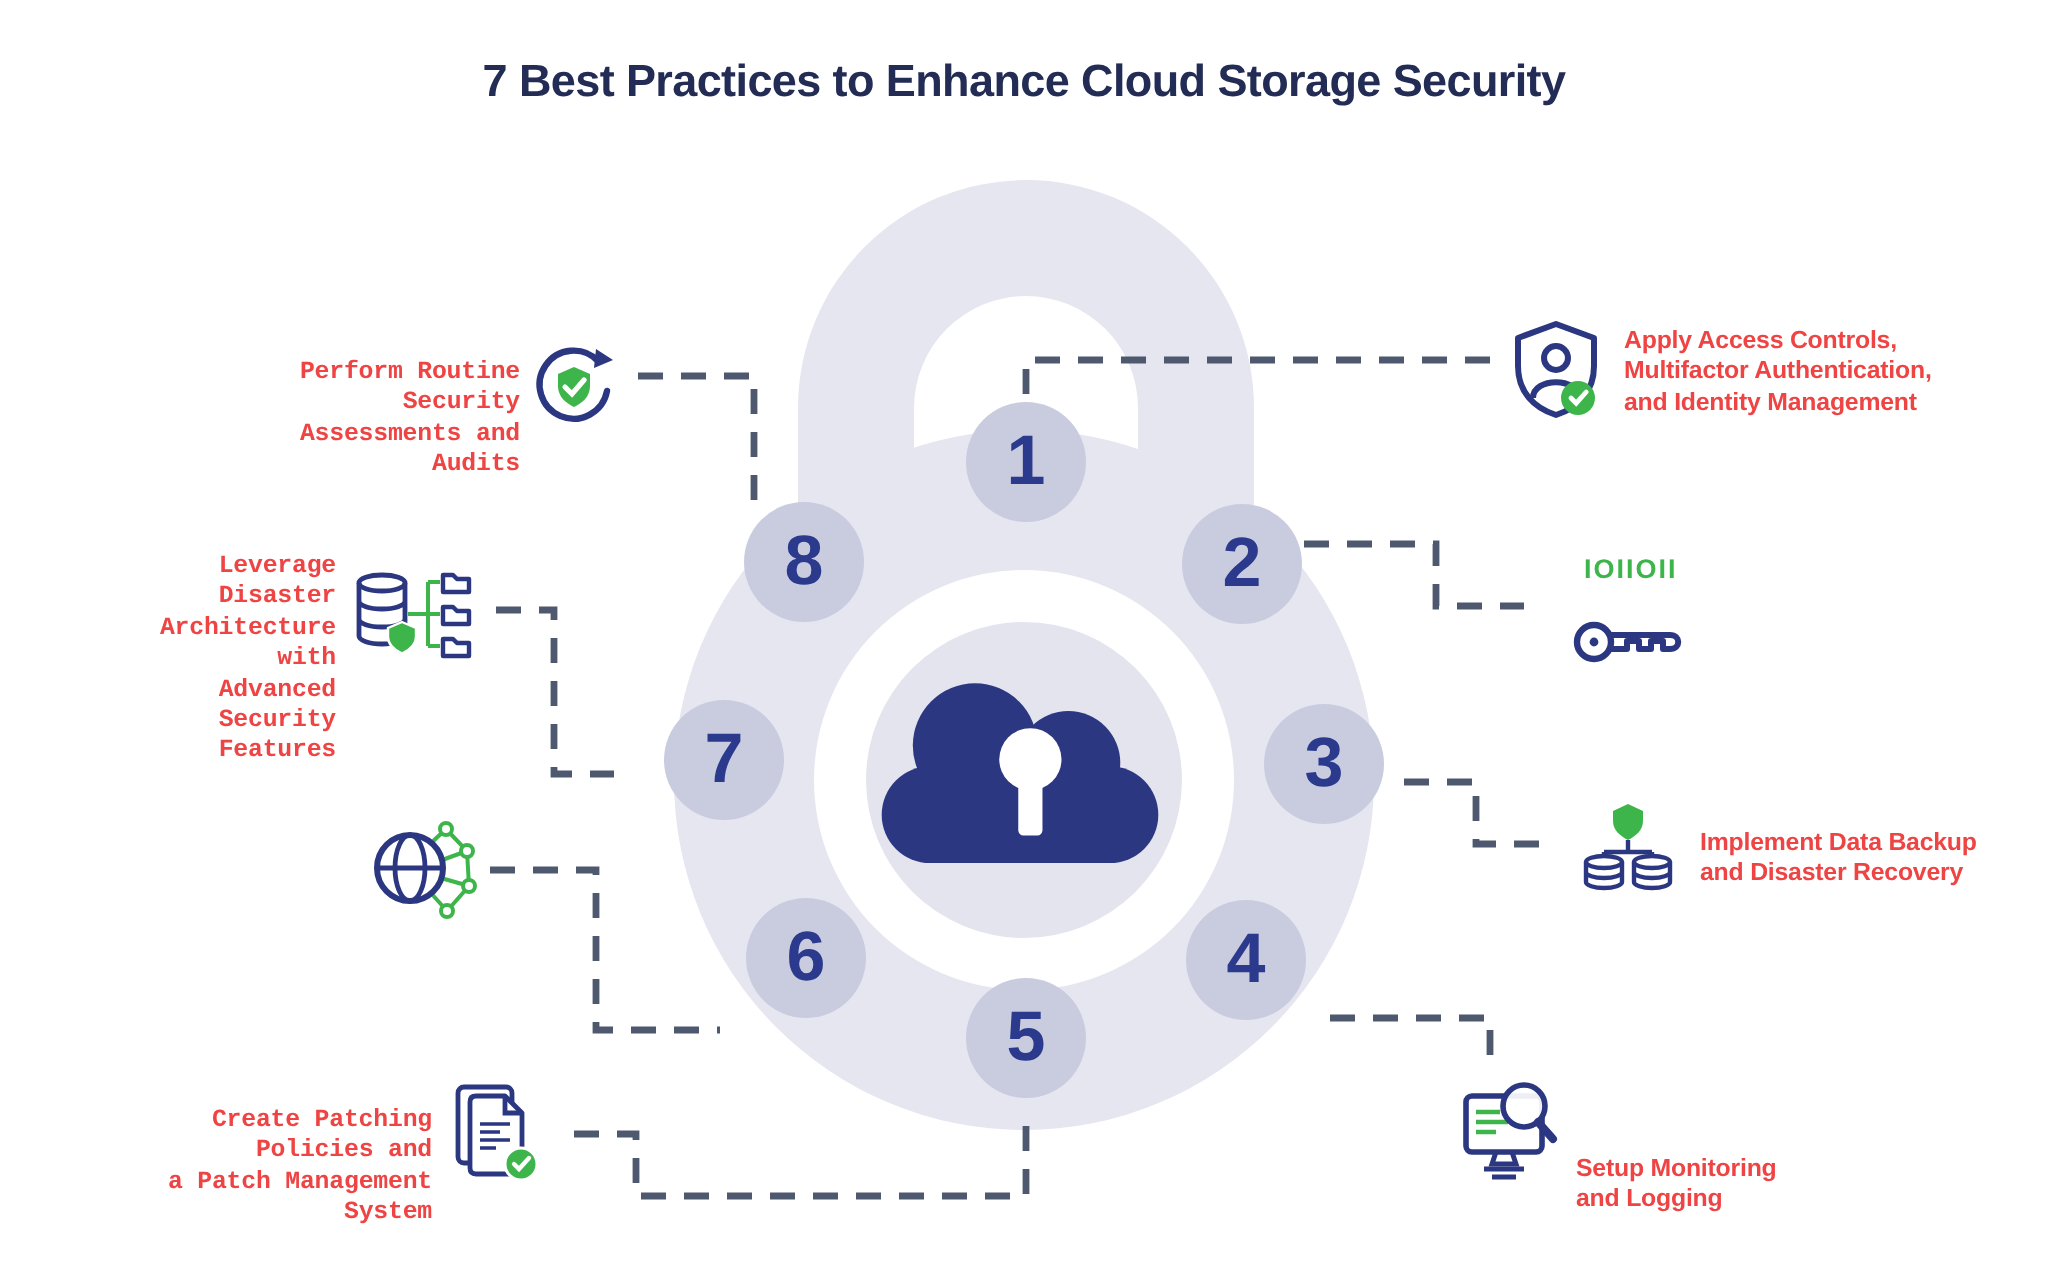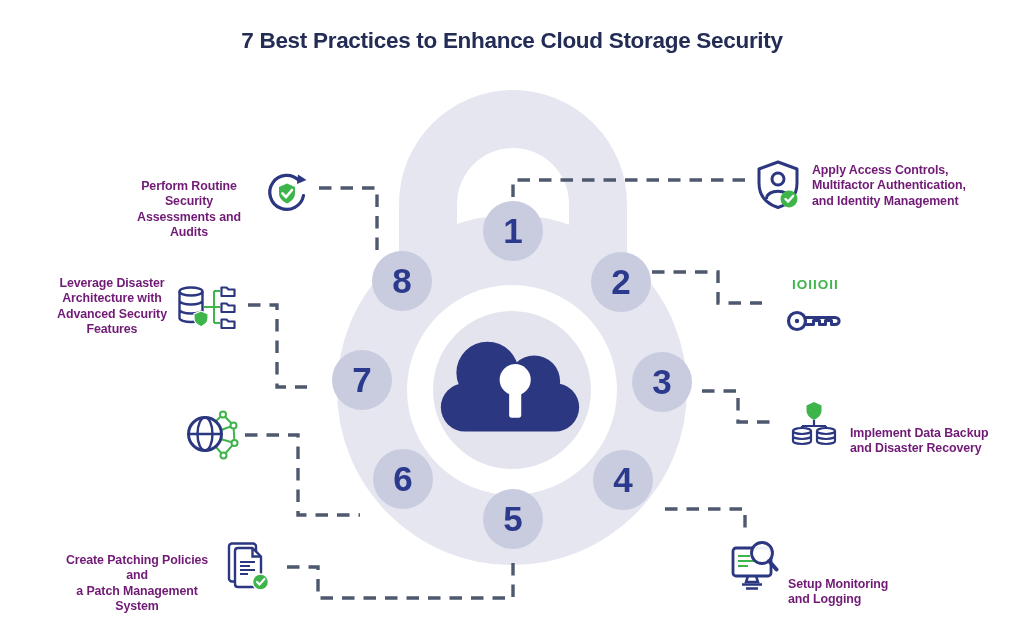--- a/index.html
+++ b/index.html
@@ -16,23 +16,23 @@
            background:#e5e6f0;border-radius:50%;}
   .lock-ring{position:absolute;left:407px;top:285px;width:210px;height:210px;
            background:#fff;border-radius:50%;}
   .lock-inner{position:absolute;left:433px;top:311px;width:158px;height:158px;
            background:#e3e4ee;border-radius:50%;}
   .cloud{position:absolute;left:432px;top:333px;}
   .connectors{position:absolute;left:0;top:0;}
   .badge{position:absolute;width:60px;height:60px;border-radius:50%;background:#c9ccdf;
          display:flex;align-items:center;justify-content:center;
          font-size:35px;font-weight:bold;color:#2b3a8c;}
-  .lbl{position:absolute;font-weight:bold;color:#701a75;font-size:12.4px;line-height:1.24;
+  .lbl{position:absolute;font-weight:bold;color:#ef4444;font-size:12.4px;line-height:1.24;
        white-space:pre-line;letter-spacing:-0.1px;}
-  .r{text-align:center;}
+  .r{text-align:right;font-family:Liberation Mono, monospace;}
   .binary{display:block;color:#3eb54b;font-weight:bold;font-size:13.5px;
           letter-spacing:1px;margin:0 0 16px 6px;}
   .icon{position:absolute;}
 </style>
 </head>
 <body>
 
 <div class="stage">
 
   <h1 class="title">7 Best Practices to Enhance Cloud Storage Security</h1>
@@ -98,21 +98,21 @@
   <div class="icon" style="left:791px;top:400px">
     <svg width="46" height="46" viewBox="0 0 46 46" fill="none">
       <path d="M23 2 l7.5 3.5 v5 c0 4.5 -3.5 7.5 -7.5 9.5 c-4 -2 -7.5 -5 -7.5 -9.5 v-5 Z" fill="#3eb54b"></path>
       <path d="M23 20 V26 M11 26 H35 M11 26 V29 M35 26 V29" stroke="#2b3780" stroke-width="2.2"></path>
       <ellipse cx="11" cy="31" rx="9" ry="3" stroke="#2b3780" stroke-width="2.2"></ellipse>
       <path d="M2 31 V41 A9 3 0 0 0 20 41 V31 M2 36 A9 3 0 0 0 20 36" stroke="#2b3780" stroke-width="2.2"></path>
       <ellipse cx="35" cy="31" rx="9" ry="3" stroke="#2b3780" stroke-width="2.2"></ellipse>
       <path d="M26 31 V41 A9 3 0 0 0 44 41 V31 M26 36 A9 3 0 0 0 44 36" stroke="#2b3780" stroke-width="2.2"></path>
     </svg>
   </div>
-  <div class="lbl" style="left:850px;top:426px;width:160px">Implement Data Backup
+  <div class="lbl" style="left:850px;top:414px;width:160px">Implement Data Backup
 and Disaster Recovery</div>
 
   <div class="icon" style="left:731px;top:540px">
     <svg width="48" height="50" viewBox="0 0 48 50" fill="none">
       <rect x="2" y="8" width="38" height="28" rx="3" stroke="#2b3780" stroke-width="2.8" fill="#ffffff"></rect>
       <path d="M7 16 H19 M7 21 H23 M7 26 H17" stroke="#3eb54b" stroke-width="2.2"></path>
       <path d="M17 36 L15 42 H27 L25 36" stroke="#2b3780" stroke-width="2.5"></path>
       <path d="M11 44.5 H31 M15 48.5 H27" stroke="#2b3780" stroke-width="2.5"></path>
       <circle cx="31" cy="13" r="10.5" stroke="#2b3780" stroke-width="2.8" fill="rgba(255,255,255,0.92)"></circle>
       <path d="M38 21 L45.5 29.5" stroke="#2b3780" stroke-width="4" stroke-linecap="round"></path>

